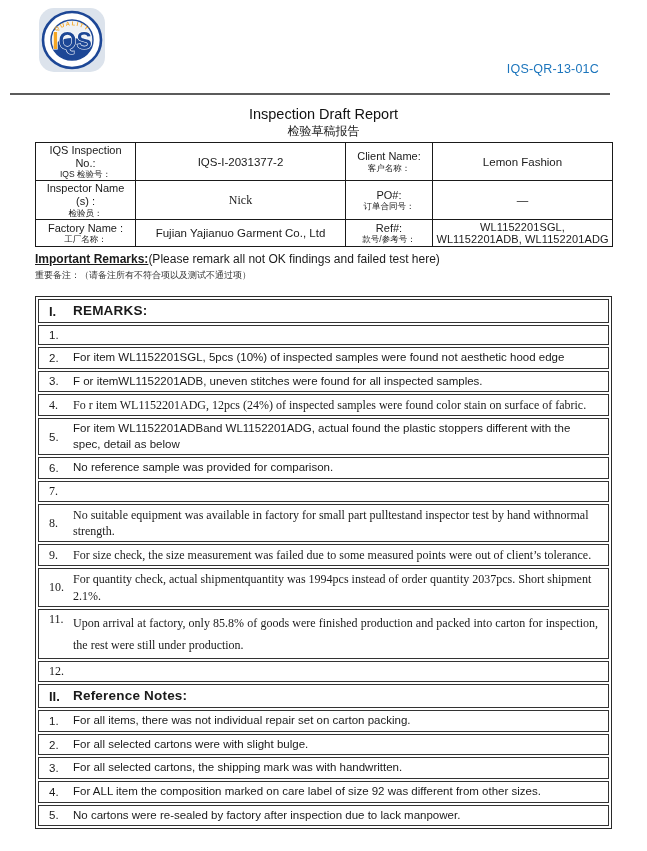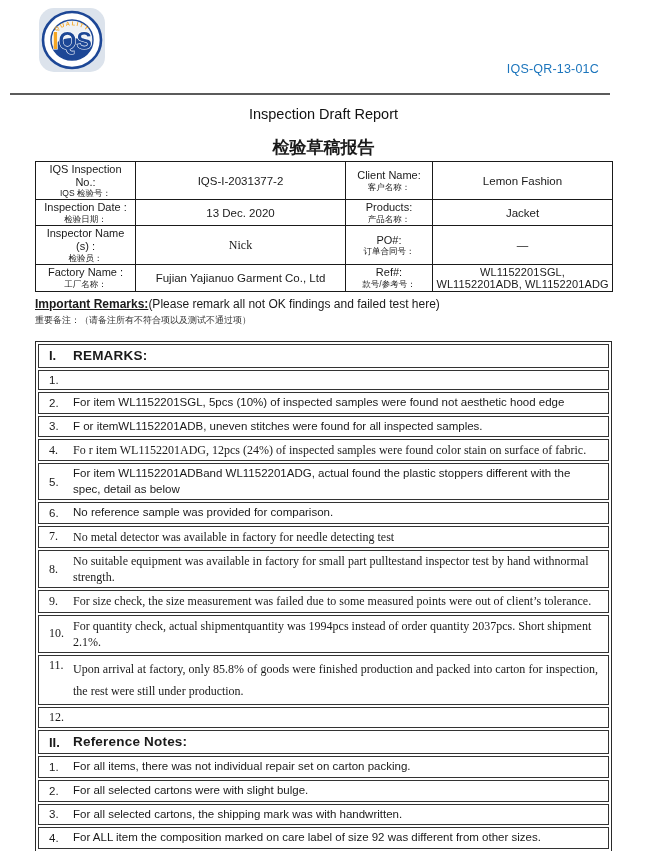--- a/index.html
+++ b/index.html
@@ -22,21 +22,21 @@
     position:absolute; left:34px; top:73px;
     color:#1c75bc; font-size:17.5px; font-weight:500; letter-spacing:.2px;
   }
   .rule {
     position:absolute; left:10px; top:93px; width:600px; height:2px;
     background:#5b5b5b; border:none;
   }
   
   .title-blk { text-align:center; margin-top:9px; }
   .title-en { font-size:14.5px; color:#111; }
-  .title-cn { font-size:17px; font-weight:bold; margin-top:14px; }
+  .title-cn { font-size:12px; font-weight:normal; margin-top:1px; }
   
   table.info {
     width:577px; margin:2px auto 0 35px;
     border-collapse:collapse; table-layout:fixed;
   }
   table.info td {
     border:1px solid #1a1a1a; text-align:center; vertical-align:middle;
     padding:1px 3px; height:23px;
   }
   .c1 { width:100px; } .c2 { width:210px; } .c3 { width:87px; } .c4 { width:180px; }
@@ -115,32 +115,20 @@
     </td>
     <td class="c2 val">IQS-I-2031377-2</td>
     <td class="c3">
       <span class="lbl-en">Client Name:</span>
       <span class="lbl-cn">客户名称：</span>
     </td>
     <td class="c4 val">Lemon Fashion</td>
   </tr>
   <tr>
     <td class="c1">
-      <span class="lbl-en">Inspection Date :</span>
-      <span class="lbl-cn">检验日期：</span>
-    </td>
-    <td class="c2 val">13 Dec. 2020</td>
-    <td class="c3">
-      <span class="lbl-en">Products:</span>
-      <span class="lbl-cn">产品名称：</span>
-    </td>
-    <td class="c4 val">Jacket</td>
-  </tr>
-  <tr>
-    <td class="c1">
       <span class="lbl-en">Inspector Name (s) :</span>
       <span class="lbl-cn">检验员：</span>
     </td>
     <td class="c2 val-serif">Nick</td>
     <td class="c3">
       <span class="lbl-en">PO#:</span>
       <span class="lbl-cn">订单合同号：</span>
     </td>
     <td class="c4 val">—</td>
   </tr>
@@ -187,21 +175,20 @@
   <div class="row">
     <span class="num">5.</span>
     <span class="txt">For item WL1152201ADBand WL1152201ADG, actual found the plastic stoppers different with the spec, detail as below</span>
   </div>
   <div class="row">
     <span class="num">6.</span>
     <span class="txt">No reference sample was provided for comparison.</span>
   </div>
   <div class="row f-ser">
     <span class="num">7.</span>
-    <span class="txt">No metal detector was available in factory for needle detecting test</span>
   </div>
   <div class="row f-ser">
     <span class="num">8.</span>
     <span class="txt">No suitable equipment was available in factory for small part pulltestand inspector test by hand withnormal strength.</span>
   </div>
   <div class="row f-ser">
     <span class="num">9.</span>
     <span class="txt">For size check, the size measurement was failed due to some measured points were out of client’s tolerance.</span>
   </div>
   <div class="row f-ser">

